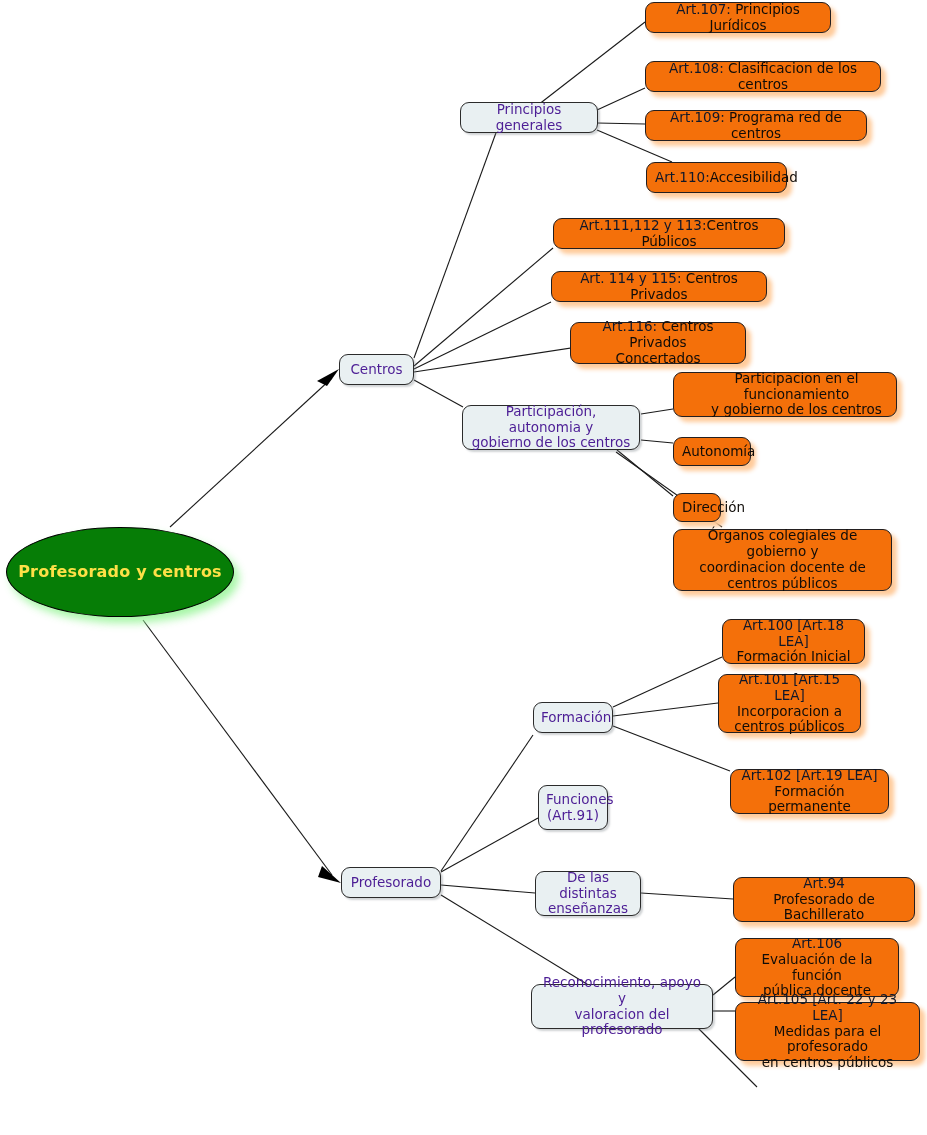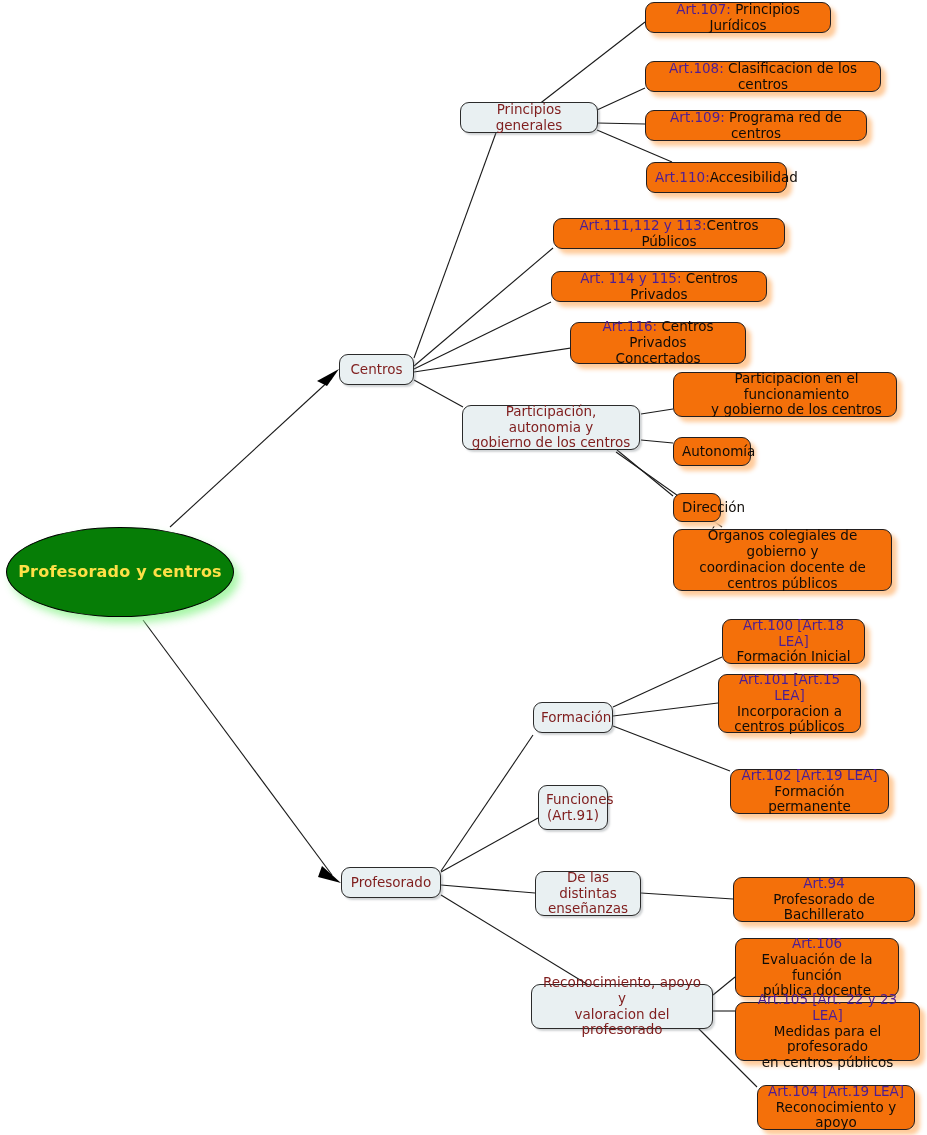--- a/index.html
+++ b/index.html
@@ -45,37 +45,37 @@
     font-weight: bold;
     font-size: 16px;
     box-shadow: 5px 6px 9px rgba(150, 245, 150, 0.85);
     letter-spacing: 0.2px;
   }
   
   .node.cat {
     background: #E9F0F2;
     border: 1.3px solid #2b2b2b;
     border-radius: 9px;
-    color: #7f1d1d;
+    color: #4c1d95;
     font-size: 13.5px;
     padding: 3px 7px;
     box-shadow: 2px 2px 2px rgba(120,130,135,0.35);
   }
   
   .node.leaf {
     background: #F4700A;
     border: 1.5px solid #231f20;
     border-radius: 9px;
     color: #100c08;
     font-size: 13.5px;
     padding: 3px 8px;
     box-shadow: 5px 5px 4px rgba(255, 200, 150, 0.95);
   }
   .node.leaf .art {
-    color: #4c1d95;
+    color: #0f172a;
   }
   .node .txt {
     display: block;
     width: 100%;
   }
   .edge {
     stroke: #1a1a1a;
     stroke-width: 1.1;
     fill: none;
   }
@@ -226,17 +226,14 @@
   </div>
 
   <div class="node leaf" style="left:735px; top:938px; width:164px; height:59px;">
     <span class="txt"><span class="art">Art.106</span><br><span>Evaluación de la función</span><br><span>pública docente</span></span>
   </div>
 
   <div class="node leaf" style="left:735px; top:1002px; width:185px; height:59px;">
     <span class="txt"><span class="art">Art.105 [Art. 22 y 23 LEA]</span><br><span>Medidas para el profesorado</span><br><span>en centros públicos</span></span>
   </div>
 
-  <div class="node leaf" style="left:757px; top:1085px; width:158px; height:45px;">
-    <span class="txt"><span class="art">Art.104 [Art.19 LEA]</span><br><span>Reconocimiento y apoyo</span></span>
-  </div>
 
 </div>
 
 </body></html>

